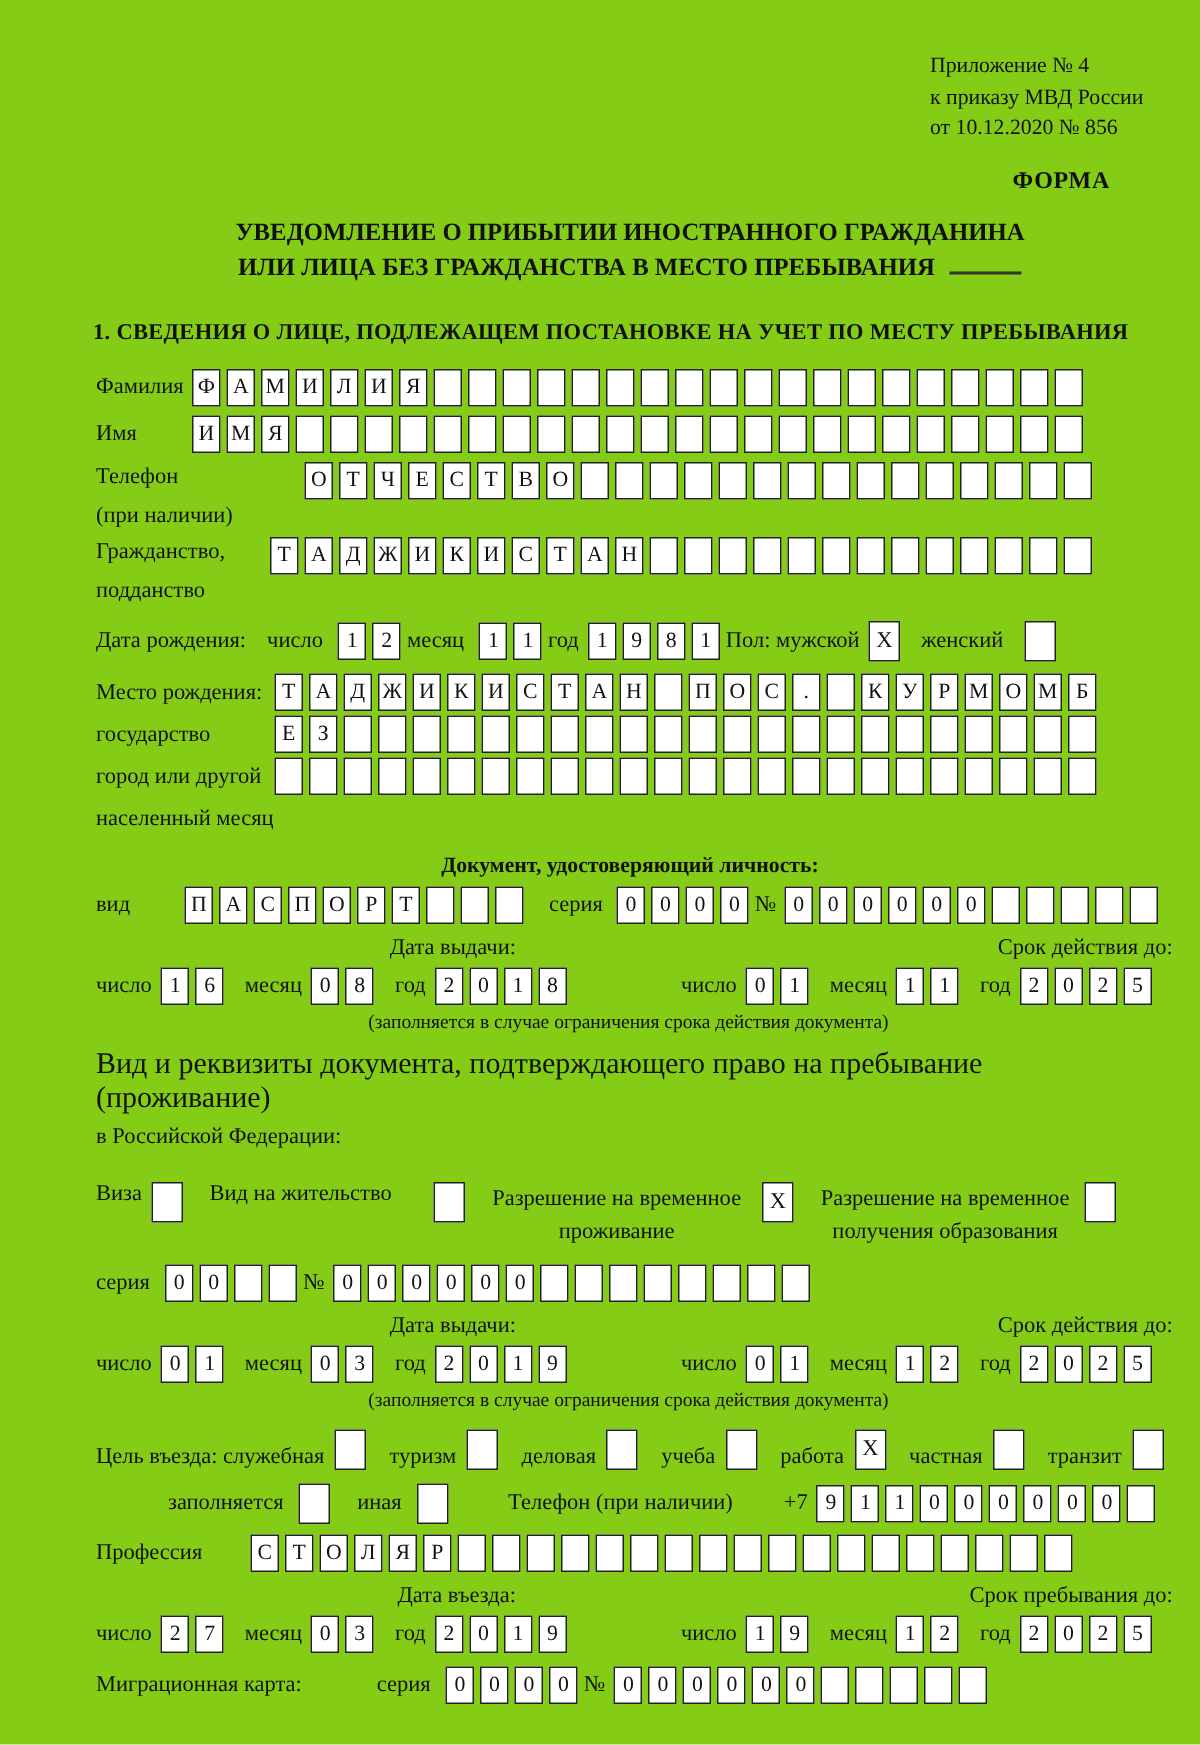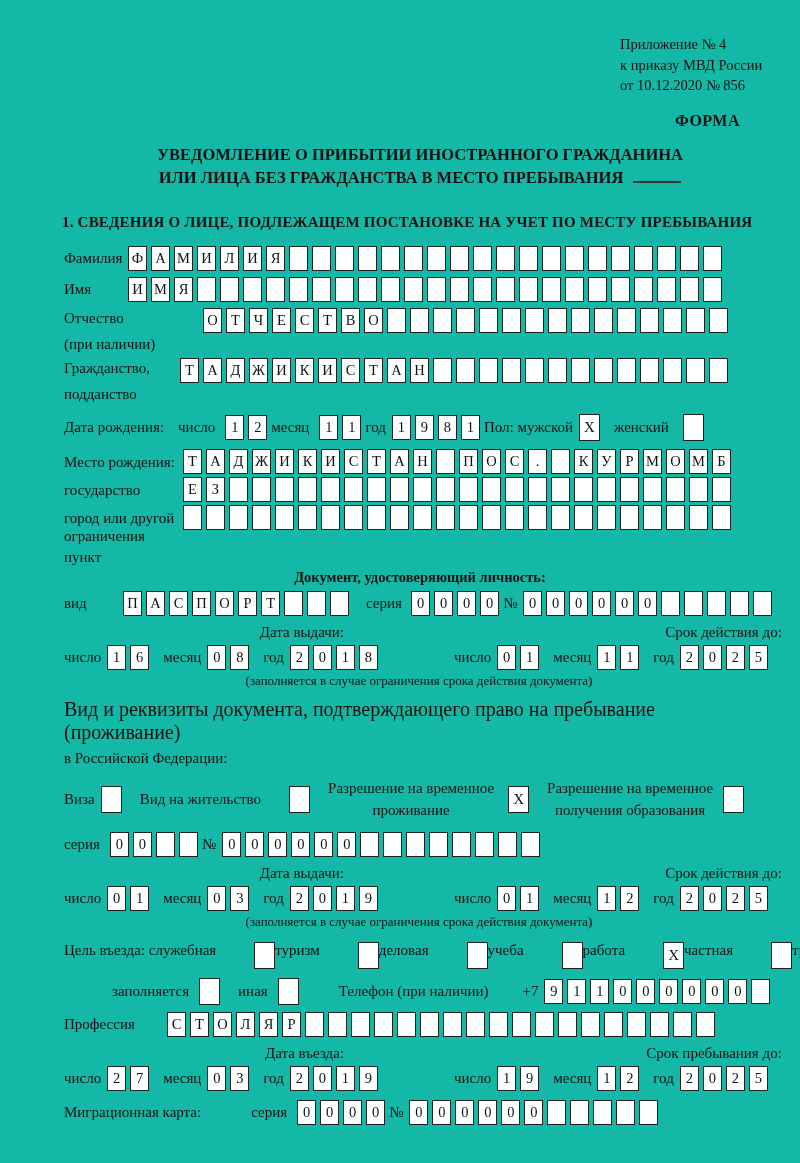--- a/index.html
+++ b/index.html
@@ -1,21 +1,21 @@
 <!DOCTYPE html>
 <html><head>
 <meta charset="utf-8">
 <style>
   * { margin:0; padding:0; box-sizing:border-box; }
   html,body { background:#fff; }
   .page {
     position:relative;
     width:800px; height:1163px;
     margin:0 auto;
-    background:#14b8a6;
+    background:#84cc16;
     color:#111;
     font-family:"Liberation Serif","DejaVu Serif",serif;
     padding:34px 24px 0 64px;
     overflow:hidden;
   }
   
   .hdr { margin-left:556px; font-size:14.5px; line-height:1.42; }
   .hdr .amend { font-size:13.5px; margin-top:5px; line-height:1.42; }
   .forma { text-align:right; padding-right:36px; font-weight:bold; font-size:16px; margin-top:16px; letter-spacing:.5px; }
   .title { text-align:center; font-weight:bold; font-size:16.5px; line-height:1.42; margin-top:13px; }
@@ -51,26 +51,26 @@
 
   .dates-pair { display:flex; margin-top:8px; }
   .dg-left { flex:0 0 390px; }
   .dg-right { flex:1 1 auto; }
   .dg-title { font-size:15px; text-align:right; margin-bottom:4px; }
   .dg-fields { display:flex; align-items:center; }
   .dg-fields .lbl { margin-right:6px; }
   .dg-fields .boxes { margin-right:10px; }
   .note { font-size:13px; text-align:center; margin-top:3px; padding-right:2px; }
 
-  .permit-row { align-items:center; margin-top:10px; }
+  .permit-row { align-items:flex-start; margin-top:21px; }
   .multi { font-size:15px; text-align:center; line-height:1.5; }
   .gap6 { width:6px; } .gap10 { width:10px; } .gap14 { width:14px; } .gap18 { width:18px; }
 
   .purpose-row { justify-content:space-between; margin-top:12px; }
-  .purpose-item { display:flex; align-items:flex-start;gap:31px; }
+  .purpose-item { display:flex; align-items:flex-end; }
   .purpose-item .lbl { margin-right:7px; }
 </style>
 </head>
 <body>
 
 <div class="page">
 
   <div class="hdr">
     <div>Приложение № 4</div>
     <div>к приказу МВД России</div>
@@ -145,21 +145,21 @@
         <span class="cell"></span>
         <span class="cell"></span>
         <span class="cell"></span>
         <span class="cell"></span>
         <span class="cell"></span>
       </span>
   </div>
 
   <div class="frow topalign">
     <span class="lblcol w139">
-      <div>Отчество</div>
+      <div>Телефон</div>
       <div style="margin-top:6px">(при наличии)</div>
     </span>
     <span class="boxes">
         <span class="cell">О</span>
         <span class="cell">Т</span>
         <span class="cell">Ч</span>
         <span class="cell">Е</span>
         <span class="cell">С</span>
         <span class="cell">Т</span>
         <span class="cell">В</span>
@@ -245,21 +245,21 @@
     <span class="lbl">женский</span>
       <span class="gap14"></span>
     <span class="chk"></span>
   </div>
 
   <div class="frow topalign" style="margin-top:8px">
     <span class="lblcol w119 stack">
       <div>Место рождения:</div>
       <div>государство</div>
       <div>город или другой</div>
-      <div>ограничения пункт</div>
+      <div>населенный месяц</div>
     </span>
     <span class="boxcol">
       <div class="frow0">
           <span class="boxes">
             <span class="cell">Т</span>
             <span class="cell">А</span>
             <span class="cell">Д</span>
             <span class="cell">Ж</span>
             <span class="cell">И</span>
             <span class="cell">К</span>

